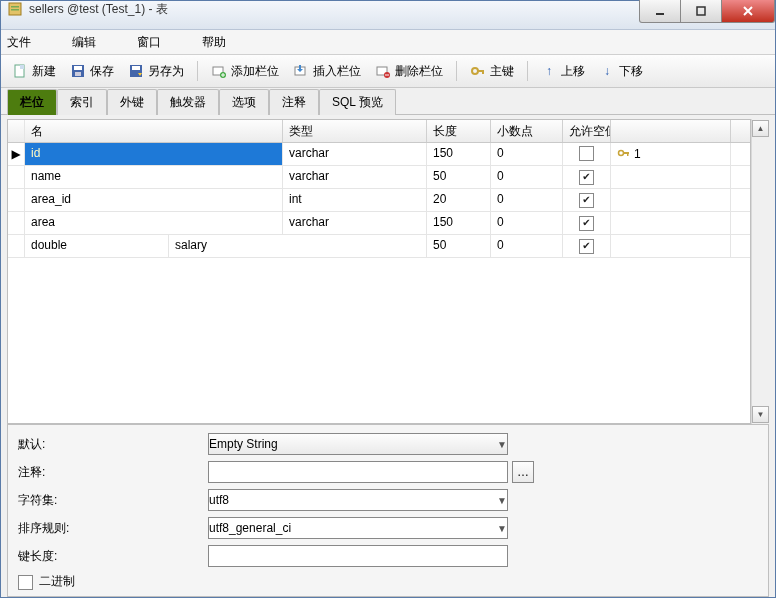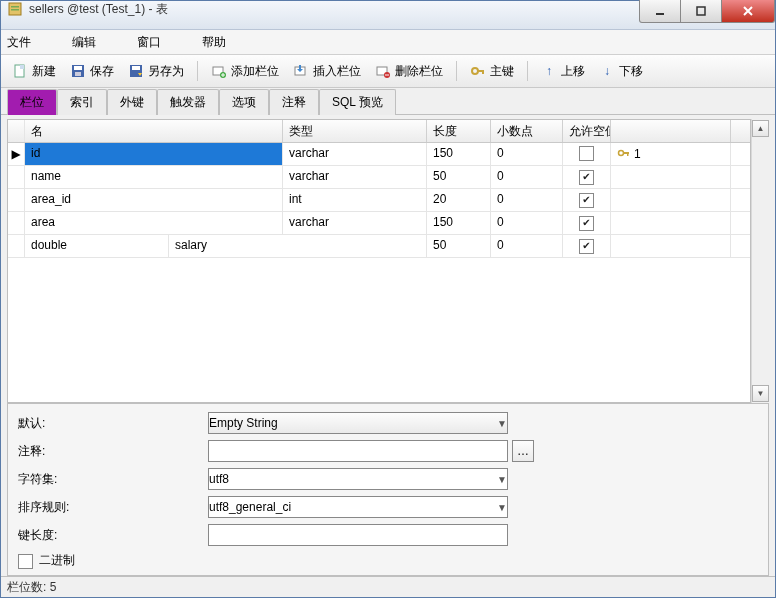--- a/index.html
+++ b/index.html
@@ -22,31 +22,31 @@
 
 
 .toolbar{height:32px;background:linear-gradient(#fdfdfd,#eaeaea);border-bottom:1px solid #c9c9c9;display:flex;align-items:center;padding:0 6px;gap:4px}
 .tbtn{display:flex;align-items:center;gap:4px;padding:2px 4px;border:1px solid transparent;border-radius:2px;cursor:default}
 .sep{width:1px;height:20px;background:#c9c9c9;margin:0 4px}
 .ticon{width:16px;height:16px;display:flex;align-items:center;justify-content:center;font-size:12px}
 
 
 .tabbar{height:26px;display:flex;align-items:flex-end;padding:0 6px;background:#f0f0f0;border-bottom:1px solid #bfbfbf;gap:0}
 .tab{padding:4px 12px;border:1px solid #bfbfbf;border-bottom:none;background:#ececec;position:relative;top:1px;border-radius:2px 2px 0 0;cursor:default}
-.tab.active{background:#a21caf;font-weight:400;z-index:2}
+.tab.active{background:#4d7c0f;font-weight:700;z-index:2}
 
 
 .gridwrap{flex:1;display:flex;flex-direction:column;min-height:0;padding:4px 6px 0 6px}
 .grid{flex:1;border:1px solid #bfbfbf;background:#fff;display:flex;flex-direction:column;min-height:0}
 .ghead{display:flex;background:linear-gradient(#fdfdfd,#ececec);border-bottom:1px solid #c9c9c9;height:22px}
 .gcell{box-sizing:border-box;border-right:1px solid #d0d0d0;padding:3px 6px;overflow:hidden;white-space:nowrap}
 .gbody{flex:1;overflow:hidden}
 .grow{display:flex;height:22px;border-bottom:1px solid #e5e5e5}
 .grow .gcell{border-right:1px solid #e5e5e5}
-.grow.sel .gcell.c-name{background:#1e79d7;color:#000000}
+.grow.sel .gcell.c-name{background:#1e79d7;color:#fef9c3}
 .rowmark{width:16px;display:flex;align-items:center;justify-content:center;border-right:1px solid #e5e5e5}
 .chk{width:13px;height:13px;border:1px solid #888;background:#fff;display:inline-flex;align-items:center;justify-content:center;font-size:10px;line-height:1}
 .chk.on::after{content:"✔";color:#222}
 .keycell{display:flex;align-items:center;gap:3px}
 
 
 .c-name{width:258px}
 .c-type{width:144px}
 .c-len{width:64px}
 .c-dec{width:72px}
@@ -307,16 +307,13 @@
         </div>
       <span></span>
 
       <div style="grid-column:1/4;display:flex;align-items:flex-end;gap:6px">
         <span class="chk"></span>
         <span>二进制</span>
       </div>
     </div>
   </div>
 
-  <div class="statusbar">
-    <span>栏位数: 5</span>
-  </div>
 </div>
 
 </body></html>

